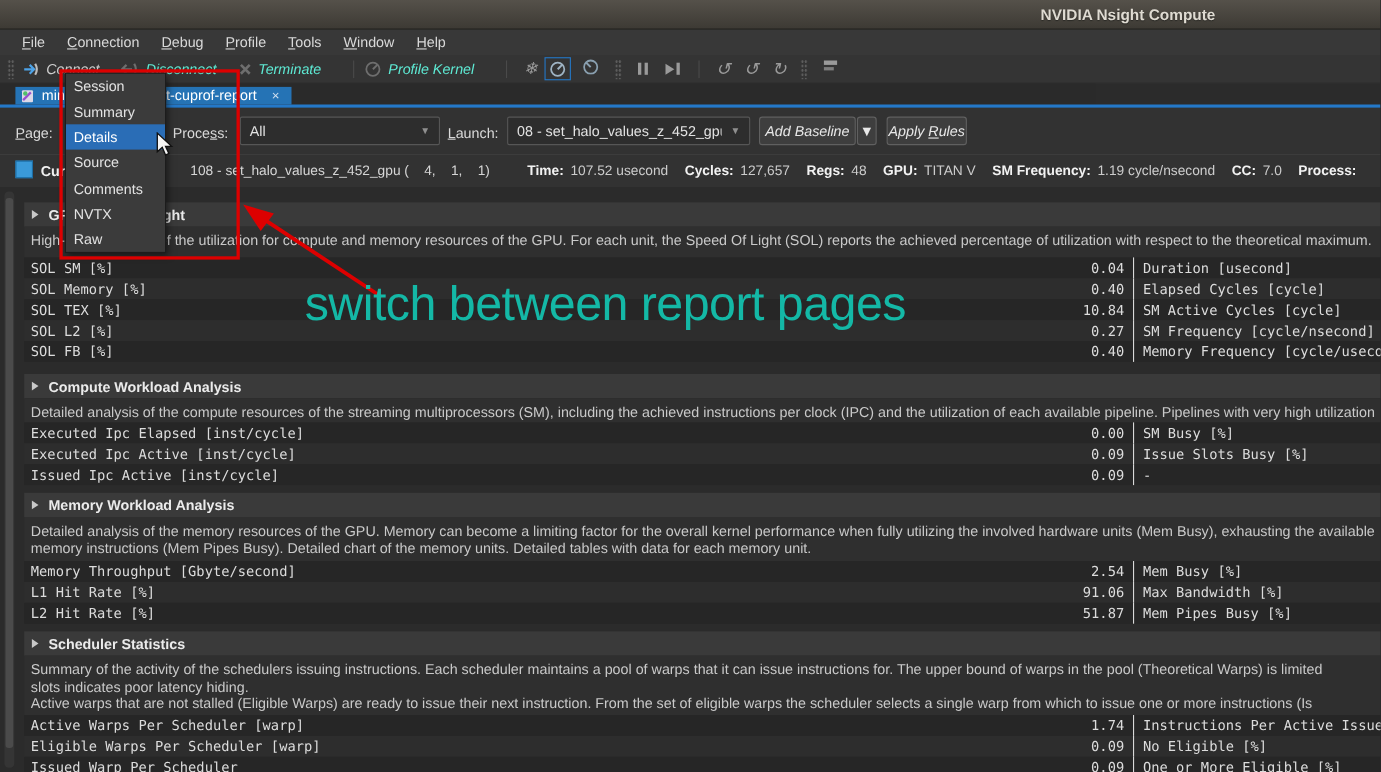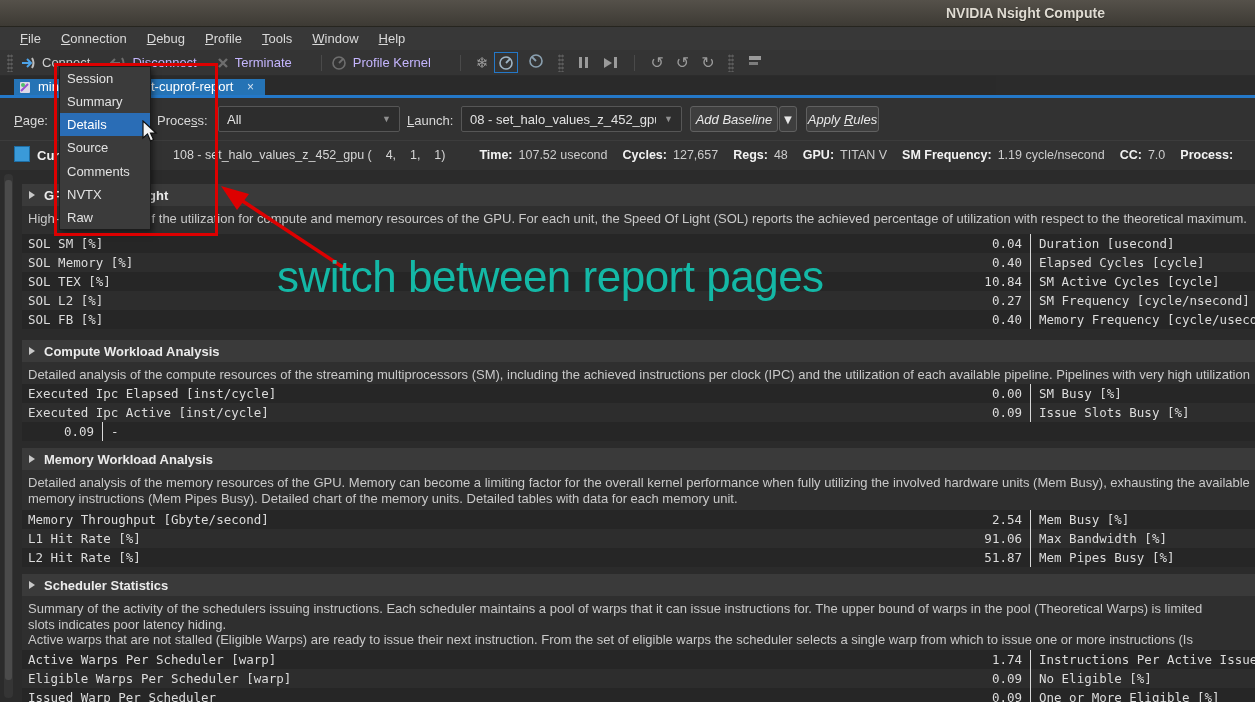--- a/index.html
+++ b/index.html
@@ -13,23 +13,23 @@
     font-size:14px; color:#dfdbd2; text-shadow:0 1px 1px #2a2925;text-align:center; }
 
   
   .menubar { position:absolute; top:27px; left:0; width:1255px; height:23px;
     background:#383838; display:flex; align-items:center; padding-left:13px; }
   .menu-item { color:#d9d9d9; font-size:13px; padding:2px 7px; margin-right:6px; cursor:default; }
   .menu-item u { text-decoration:underline; }
 
   
   .toolbar { position:absolute; top:50px; left:0; width:1255px; height:26px;
-    background:#343434; display:flex; align-items:center; border-bottom:1px solid #2c2c2c; }
+    background:#343434; display:flex; align-items:center; border-bottom:1px solid #2c2c2c;font-style:italic; }
   .tbtn { display:flex; align-items:center; gap:6px; font-size:13px; color:#cfcfcf; margin-right:20px; white-space:nowrap; }
-  .tbtn.disabled { color:#c4b5fd; }
+  .tbtn.disabled { color:#5eead4; }
   .handle { width:6px; height:18px; margin:0 7px;
     background-image:radial-gradient(#5d5d5d 1px, transparent 1.2px); background-size:3px 4px; }
   .vsep { width:1px; height:16px; background:#4a4a4a; margin:0 9px; }
   .gicon { color:#9a9a9a; font-size:15px; line-height:15px; }
   .toggle-box { width:24px; height:21px; border:1px solid #2478c8; display:flex;
     align-items:center; justify-content:center; margin-right:4px; }
   .pause-icon { display:flex; gap:3px; margin:0 8px; }
   .pause-icon i { width:3px; height:11px; background:#9a9a9a; }
   .step-icon { display:flex; align-items:center; gap:2px; margin:0 8px; }
   .step-icon .tri { width:0; height:0; border-left:8px solid #9a9a9a;
@@ -303,20 +303,21 @@
           <div class="cell-sep"></div>
           <div class="cell-right">SM Busy [%]</div>
         </div>
         <div class="mrow even">
           <div class="cell-left">Executed Ipc Active [inst/cycle]</div>
           <div class="cell-val">0.09</div>
           <div class="cell-sep"></div>
           <div class="cell-right">Issue Slots Busy [%]</div>
         </div>
         <div class="mrow odd">
+          <div class="cell-left">Issued Ipc Active [inst/cycle]</div>
           <div class="cell-val">0.09</div>
           <div class="cell-sep"></div>
           <div class="cell-right">-</div>
         </div>
       </div>
       <div class="section" style="top: 278px;">
         <div class="sec-header">
           <span class="sec-arrow"></span>
           <span class="sec-title">Memory Workload Analysis</span>
         </div>

